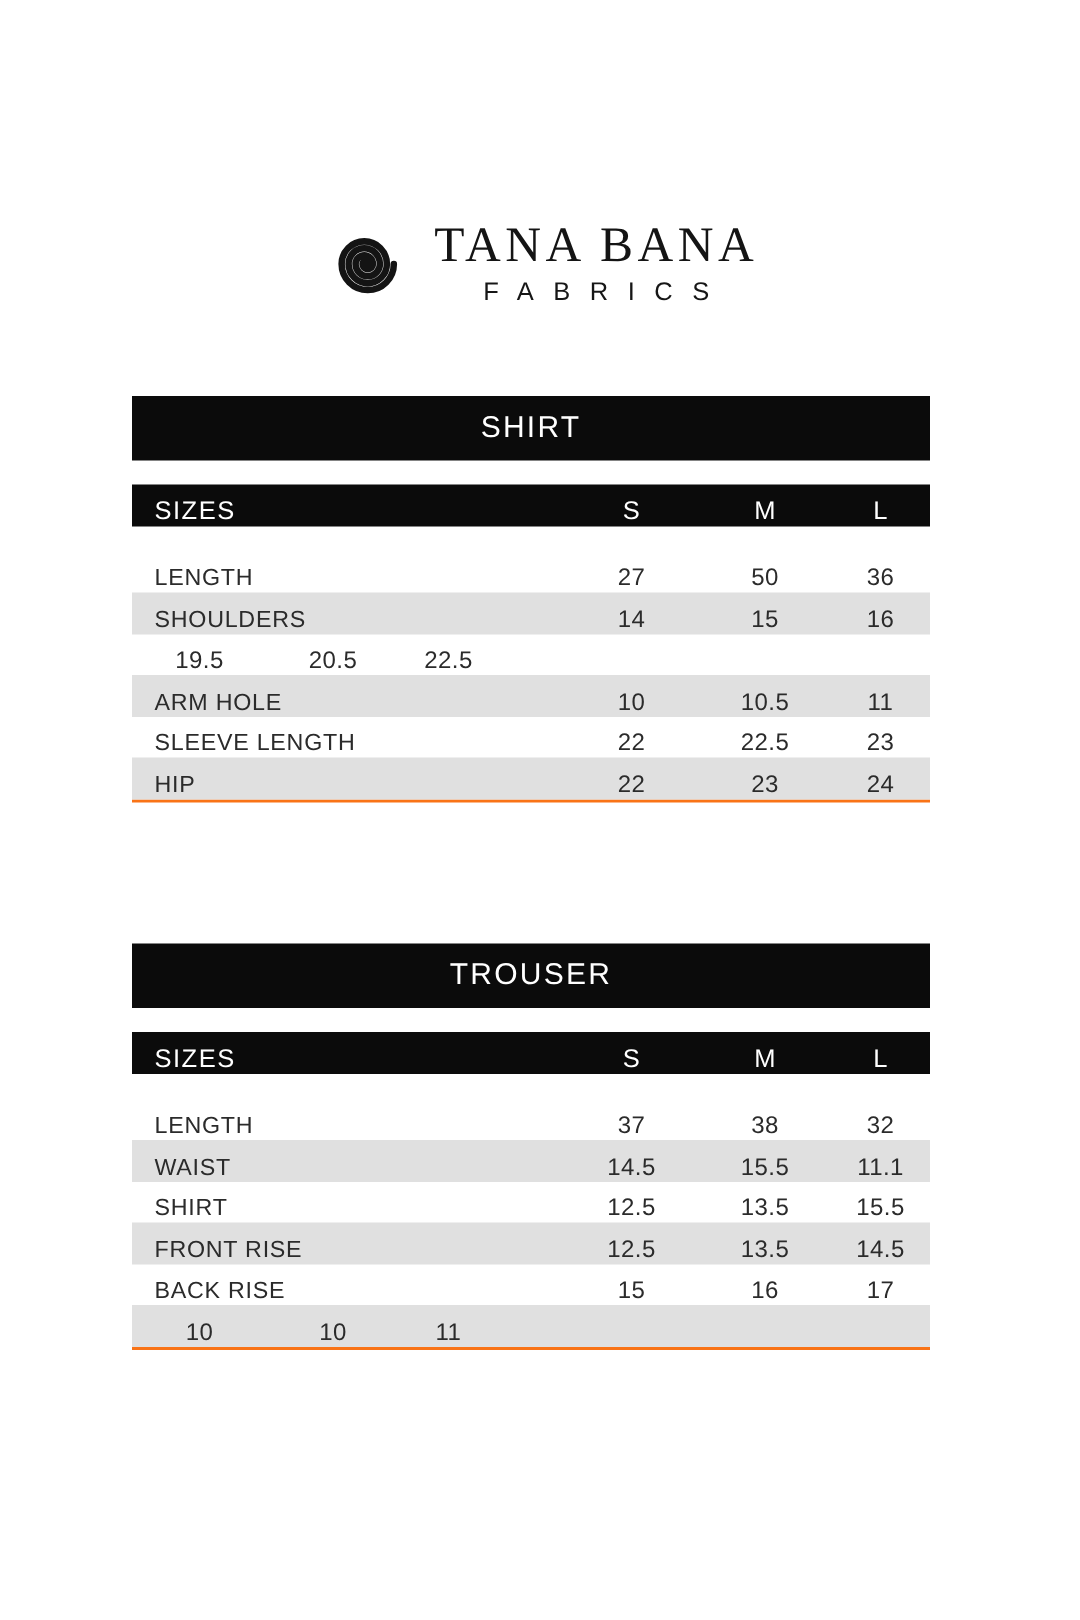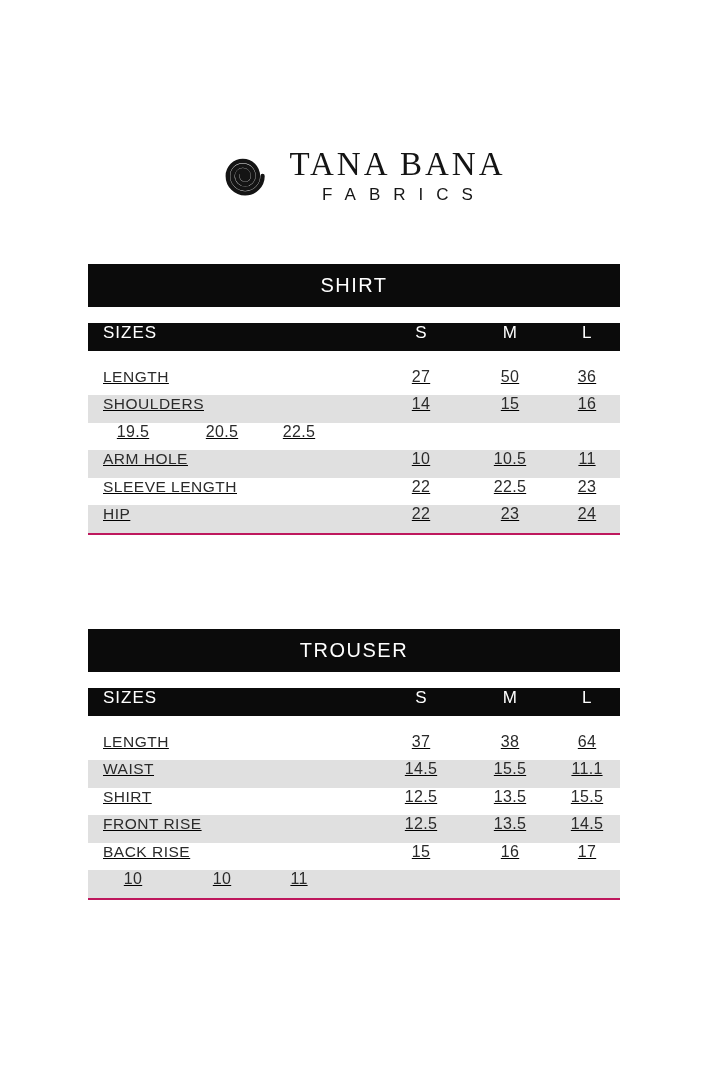--- a/index.html
+++ b/index.html
@@ -54,22 +54,22 @@
   .sizes-bar {
     margin-top: 16px;
     height: 52px;
     background: #0b0b0b;
     color: #ffffff;
     display: flex; align-items: center;
     font-size: 17px;
     letter-spacing: 1px;
   }
 
-  .trow { display: flex; align-items: flex-start; height: 27.5px; }
-  .tbody { margin-top: 17px; border-bottom: 2px solid #be185d; text-decoration: underline; }
+  .trow { display: flex; align-items: flex-end; height: 27.5px; }
+  .tbody { margin-top: 17px; border-bottom: 2px solid #f97316; }
   .tbody .trow:nth-child(even) { background: #e0e0e0; }
 
   .tlabel {
     flex: 1 1 auto;
     padding-left: 15px;
     font-size: 15.5px;
     letter-spacing: 0.5px;
     color: #2b2b2b;
     white-space: nowrap;
   }
@@ -165,21 +165,21 @@
     <div class="tlabel">SIZES</div>
     <div class="tcell col-s">S</div>
     <div class="tcell col-m">M</div>
     <div class="tcell col-l">L</div>
   </div>
   <div class="tbody">
       <div class="trow">
         <div class="tlabel">LENGTH</div>
         <div class="tcell col-s">37</div>
         <div class="tcell col-m">38</div>
-        <div class="tcell col-l">64</div>
+        <div class="tcell col-l">32</div>
       </div>
       <div class="trow">
         <div class="tlabel">WAIST</div>
         <div class="tcell col-s">14.5</div>
         <div class="tcell col-m">15.5</div>
         <div class="tcell col-l">11.1</div>
       </div>
       <div class="trow">
         <div class="tlabel">SHIRT</div>
         <div class="tcell col-s">12.5</div>

